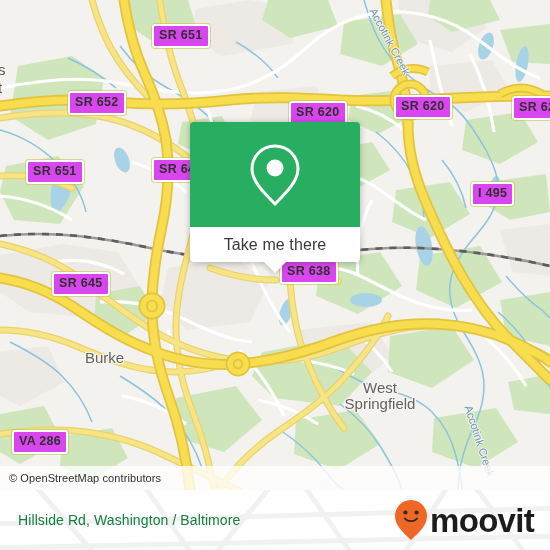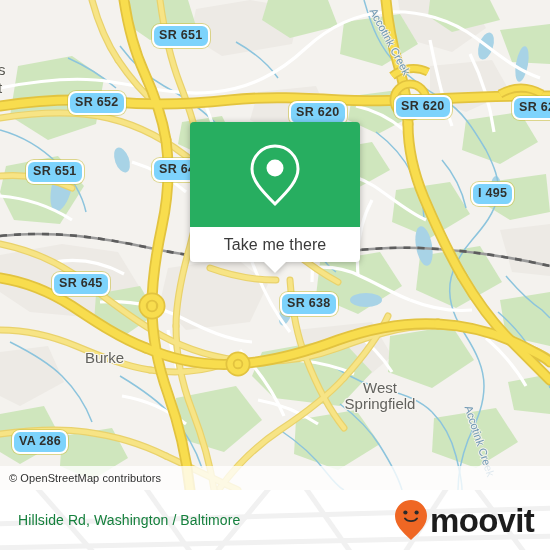--- a/index.html
+++ b/index.html
@@ -29,23 +29,23 @@
     padding-left: 9px;
     font-size: 11px;
     color: #2f2f2f;
     letter-spacing: .1px;
     z-index: 40;
   }
 
   
   .shield {
     position: absolute;
-    background: #7dd3fc;
+    background: #d946ef;
     border: 2px solid #ffffff;
-    border-radius: 8px;
+    border-radius: 3px;
     color: #30302c;
     font-size: 12.5px;
     font-weight: bold;
     letter-spacing: .3px;
     line-height: 1;
     padding: 3px 5px 4px 5px;
     white-space: nowrap;
     box-shadow: 0 0 0 1px rgba(200,190,60,.55);
     z-index: 25;
   }
@@ -368,21 +368,21 @@
 
     <div class="shield" style="left:152px; top:24px;"><span>SR 651</span></div>
     <div class="shield" style="left:68px;  top:91px;"><span>SR 652</span></div>
     <div class="shield" style="left:289px; top:101px;"><span>SR 620</span></div>
     <div class="shield" style="left:394px; top:95px;"><span>SR 620</span></div>
     <div class="shield" style="left:512px; top:96px;"><span>SR 620</span></div>
     <div class="shield" style="left:26px;  top:160px;"><span>SR 651</span></div>
     <div class="shield" style="left:152px; top:158px;"><span>SR 64</span></div>
     <div class="shield" style="left:471px; top:182px;"><span>I 495</span></div>
     <div class="shield" style="left:52px;  top:272px;text-align:center;"><span>SR 645</span></div>
-    <div class="shield" style="left:280px; top:292px;"><span>SR 638</span></div>
+    <div class="shield" style="left:280px; top:260px;"><span>SR 638</span></div>
     <div class="shield" style="left:12px;  top:430px;"><span>VA 286</span></div>
 
     <div class="place" style="left:85px; top:350px;">
       <div>Burke</div>
     </div>
     <div class="place" style="left:380px; top:380px; transform:translateX(-50%);">
       <div>West</div>
       <div>Springfield</div>
     </div>
 

